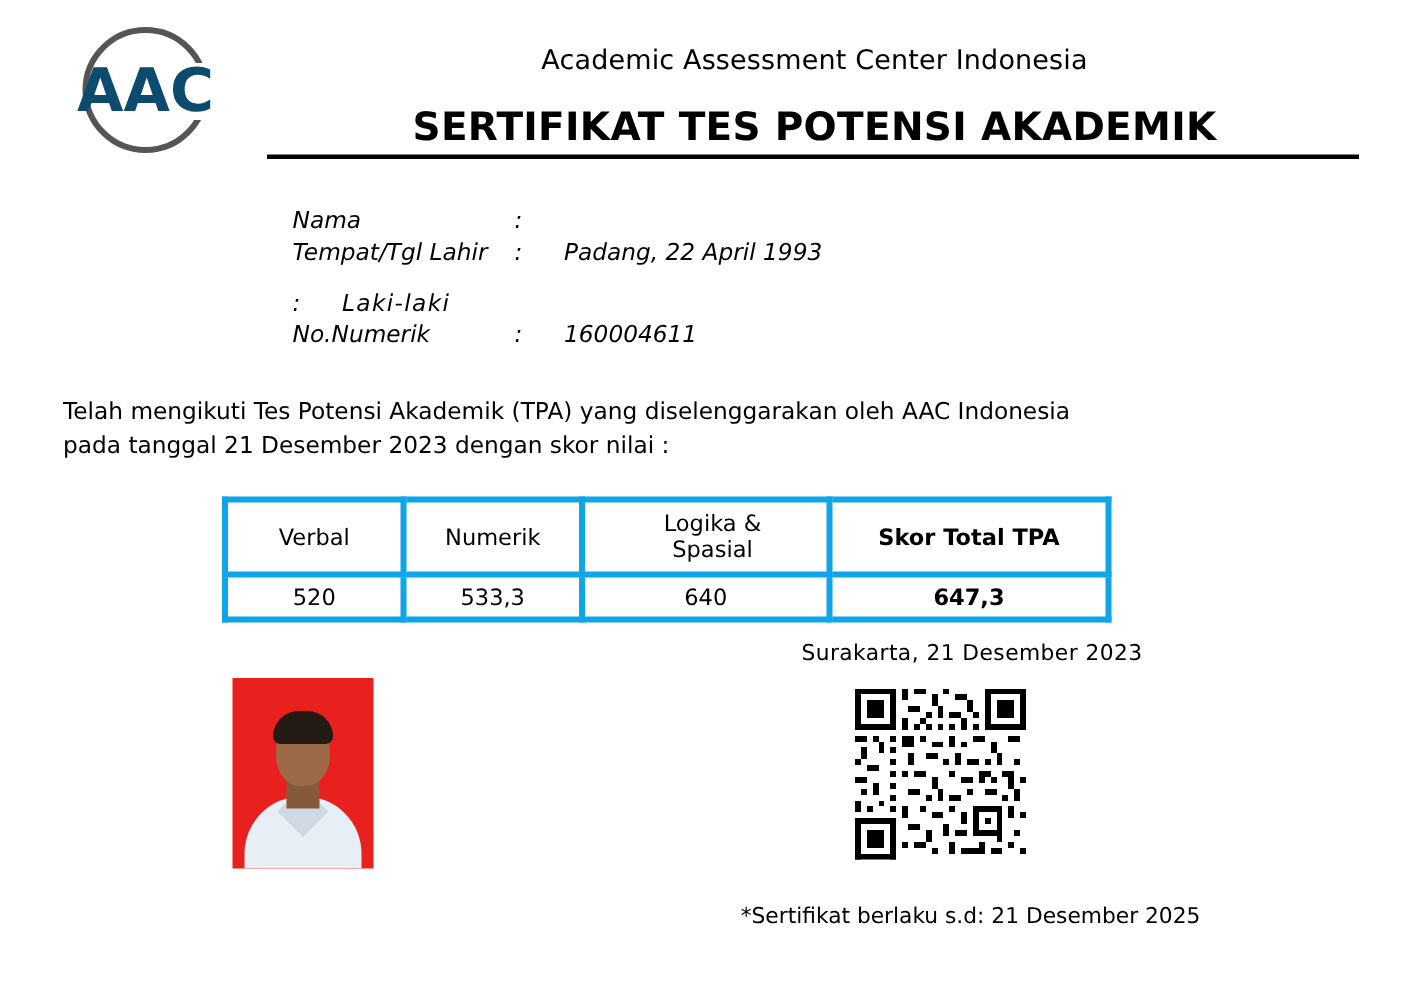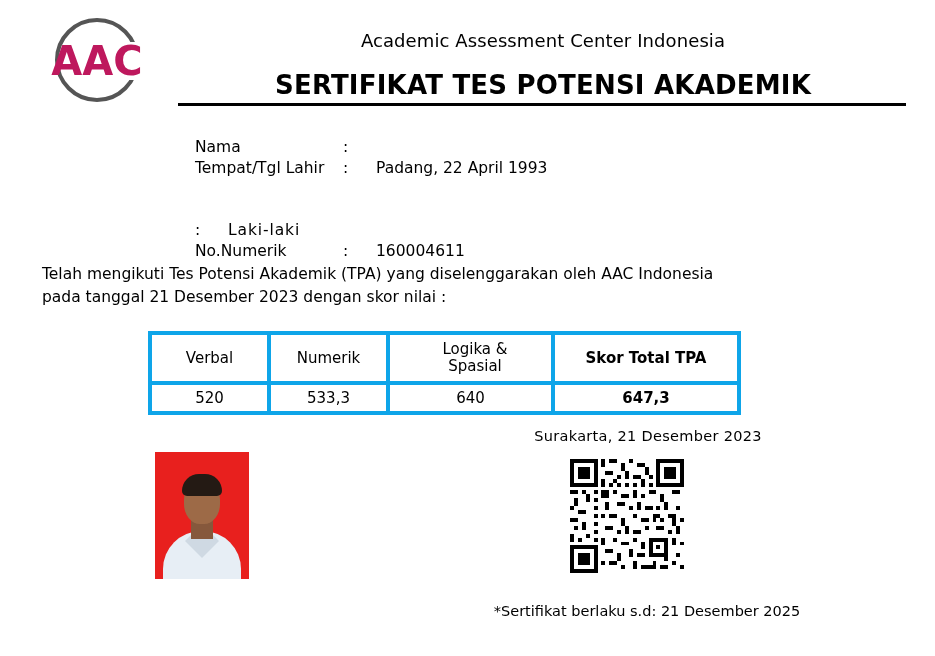--- a/index.html
+++ b/index.html
@@ -49,21 +49,21 @@
   .logo-text {
     position: absolute;
     left: 0px;
     top: 24px;
     width: 128px;
     text-align: center;
     font-family: "DejaVu Sans", sans-serif;
     font-size: 40px;
     font-weight: bold;
     letter-spacing: 0px;
-    color: #be185d;
+    color: #0c4a6e;
     z-index: 3;
   }
 
   .title-block {
     position: absolute;
     left: 178px;
     top: 30px;
     width: 730px;
     text-align: center;
   }
@@ -90,26 +90,27 @@
   .identity {
     position: absolute;
     left: 195px;
     top: 137px;
     font-size: 15.5px;
     line-height: 21px;
   }
   .id-row {
     display: flex;
     align-items: baseline;
+    font-style: italic;
   }
   .id-row.gap-top { margin-top: 13px; }
   .id-label { width: 148px; }
   .id-colon { width: 33px; }
   .id-value { white-space: nowrap; }
-  .spaced { letter-spacing: 0.9px; margin-top: 28px; }
+  .spaced { letter-spacing: 0.9px; }
 
   
   .paragraph {
     position: absolute;
     left: 42px;
     top: 263px;
     width: 850px;
     font-size: 15.5px;
     line-height: 23px;
   }

